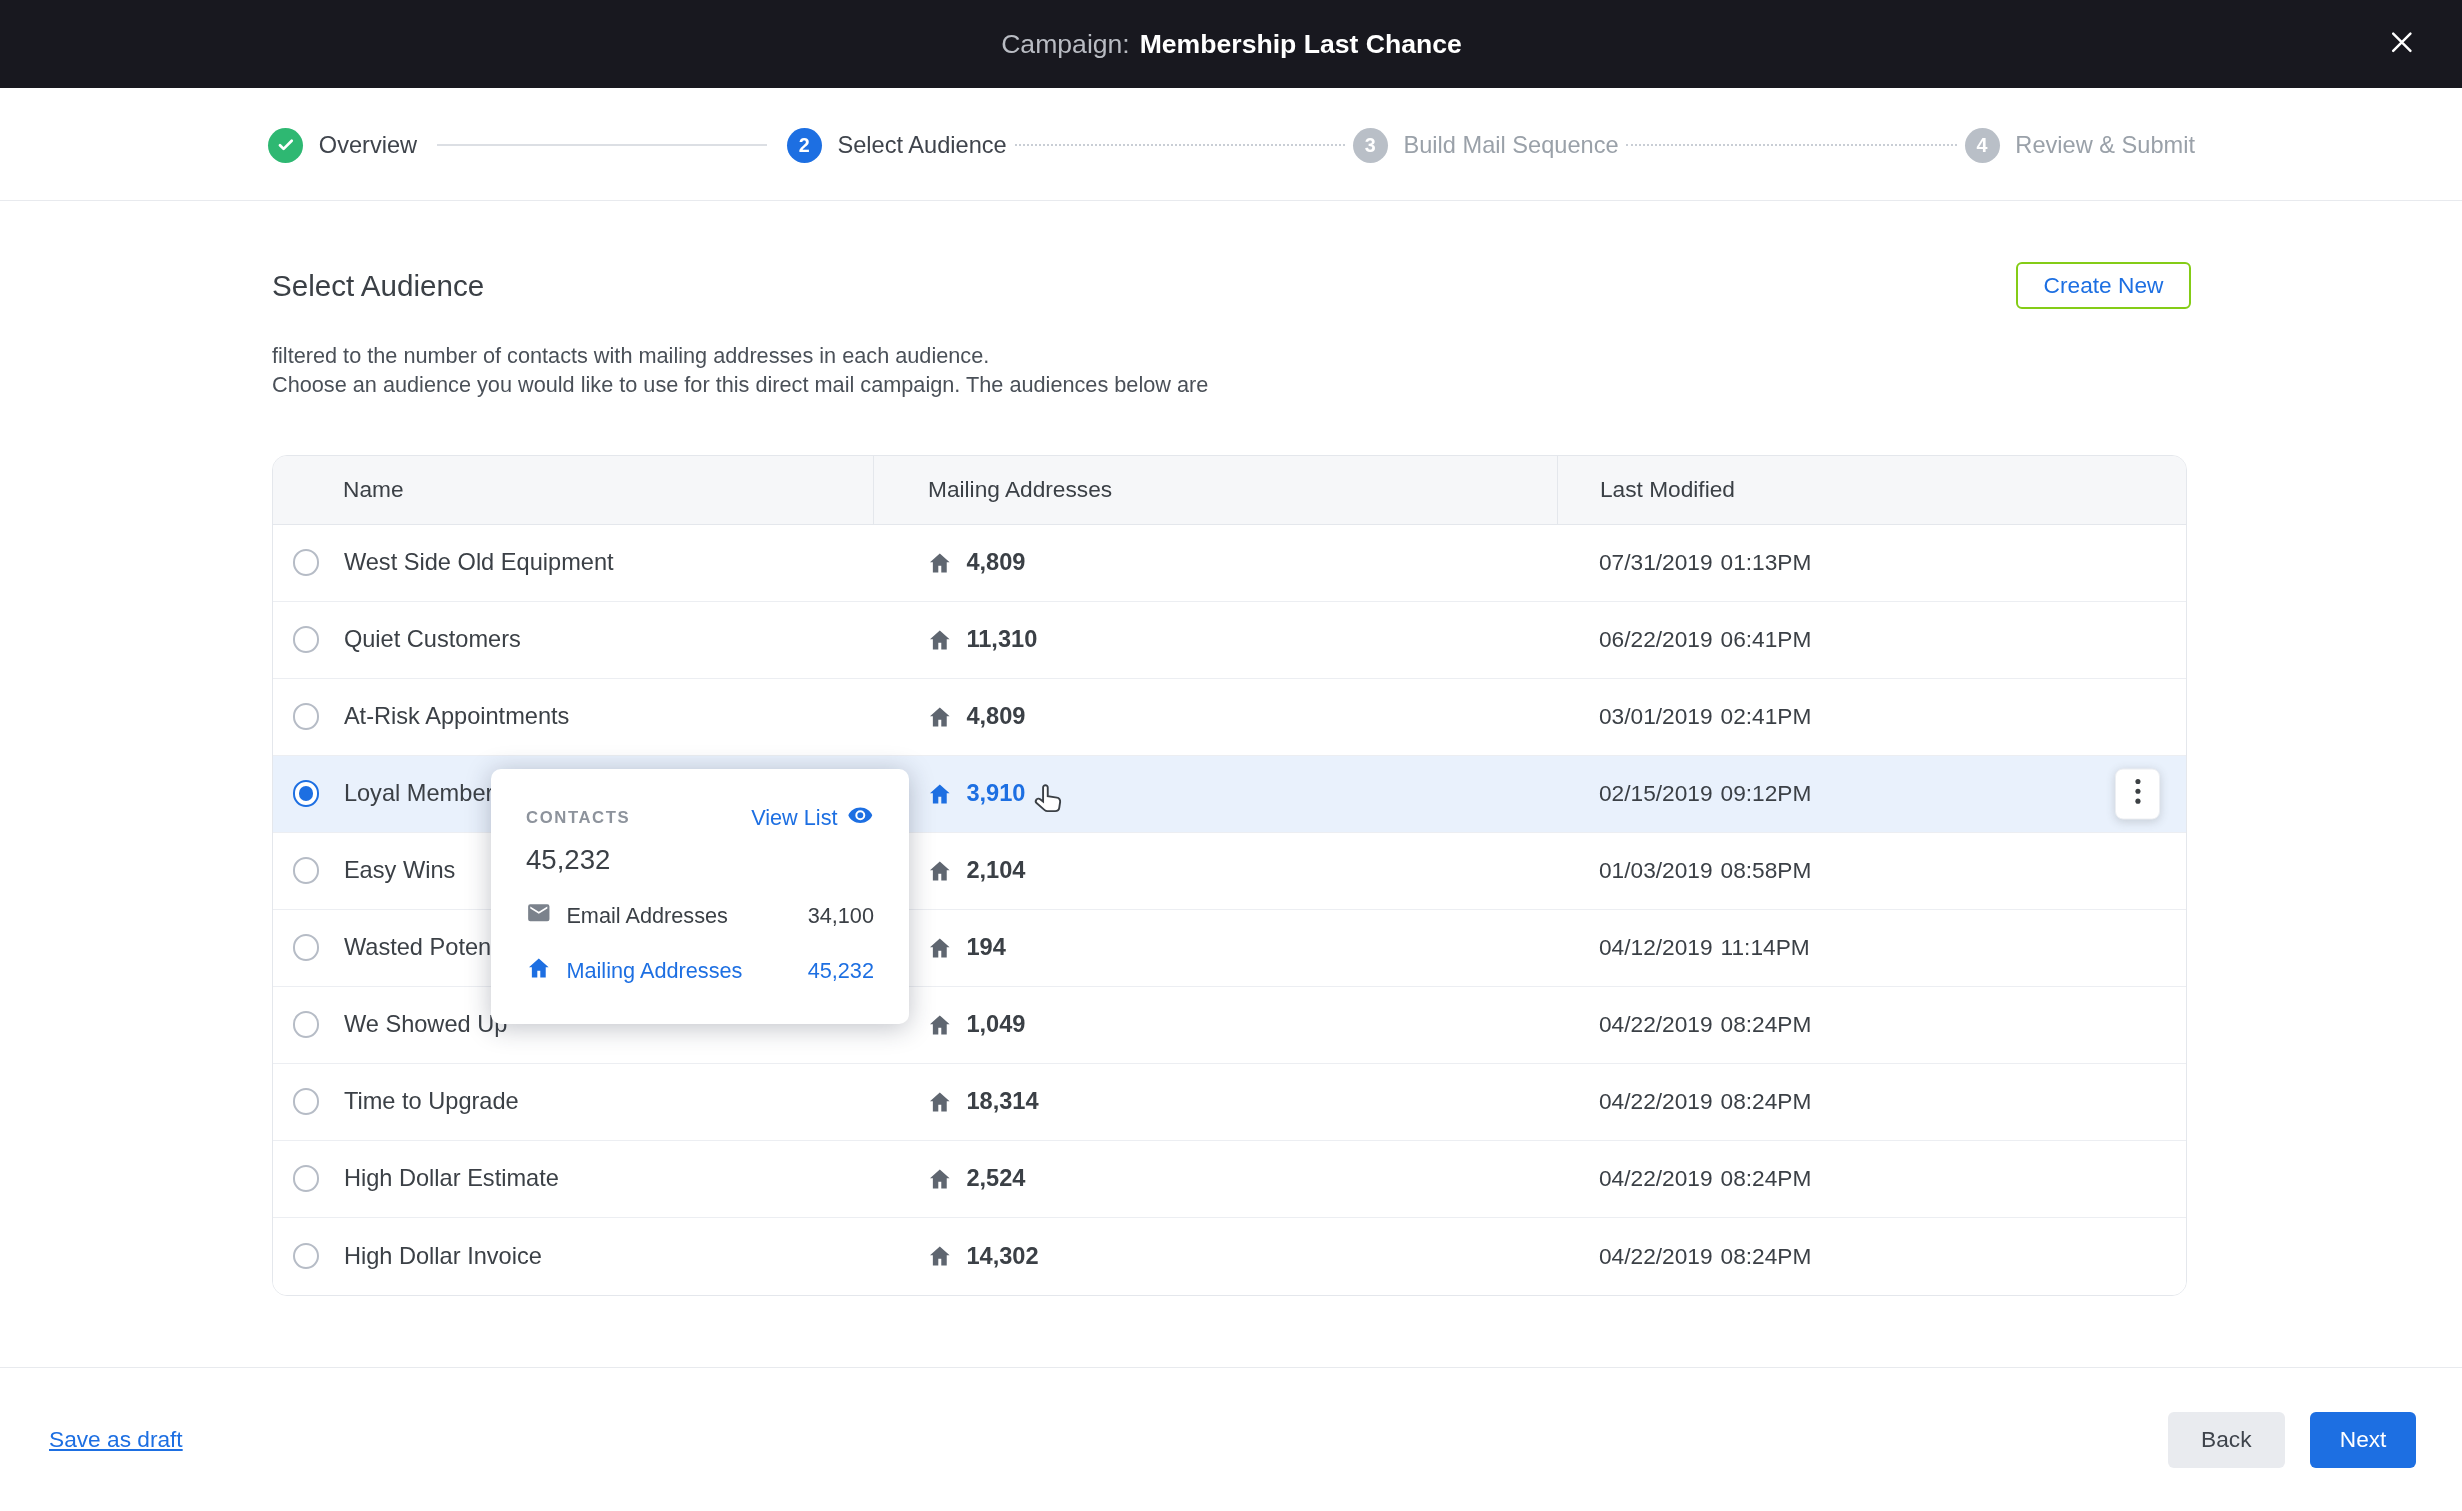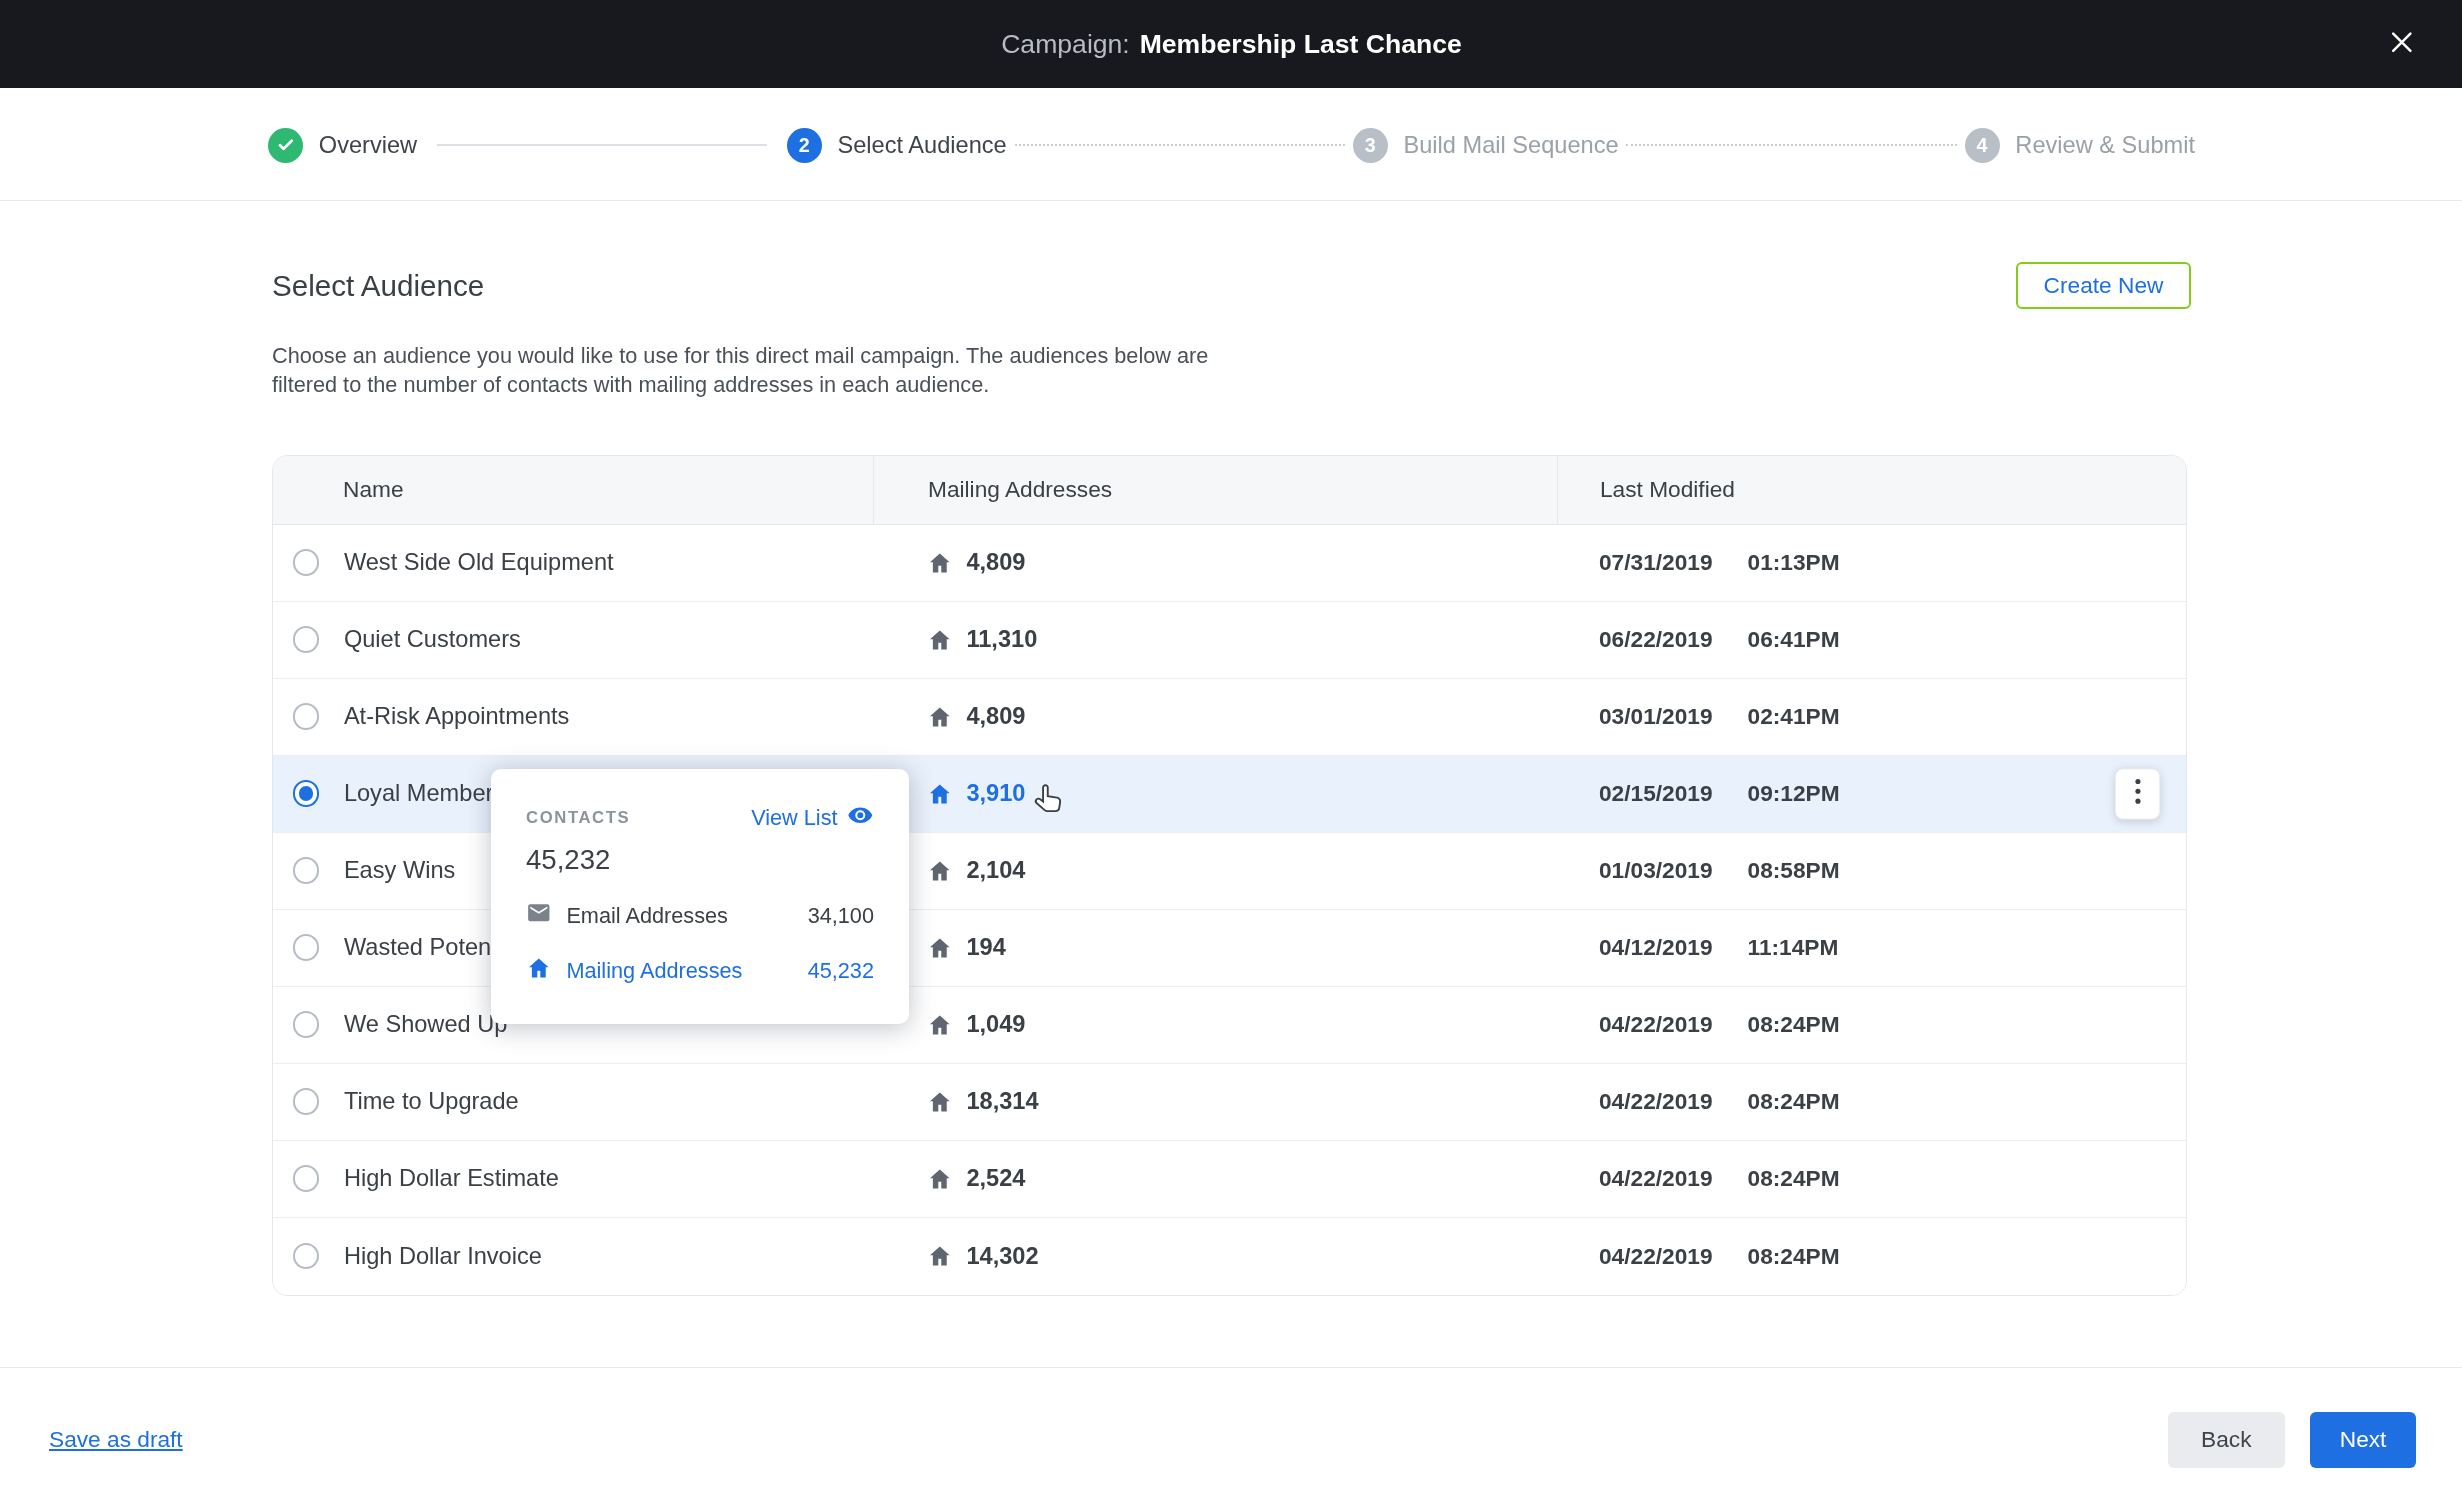--- a/index.html
+++ b/index.html
@@ -89,21 +89,21 @@
   .radio.checked::after {
     content:""; position:absolute; left:3.9px; top:3.9px; right:3.9px; bottom:3.9px;
     border-radius:50%; background:#1d6fe2;
   }
   .nm { font-size:23.6px; color:#3b4046; white-space:nowrap; }
   .c-mail { display:flex; align-items:center; padding-left:54px; gap:13.8px; }
   .house-icon svg { fill:#5f6670; display:block; }
   .trow.selected .house-icon svg { fill:#1d6fe2; }
   .cnt { font-size:23.6px; font-weight:700; color:#3b4046; }
   .trow.selected .cnt { color:#1d6fe2; cursor:pointer; }
-  .c-mod { display:flex; padding-left:42px; gap:35px; font-size:22.7px; color:#3b4046;font-weight:bold; }
+  .c-mod { display:flex; padding-left:42px; gap:8px; font-size:22.7px; color:#3b4046; }
   .kebab {
     position:absolute; right:25.6px; top:50%; transform:translateY(-50%);
     width:45px; height:51px; background:#fff; border:1px solid #eceef2; border-radius:7.9px;
     box-shadow:0 2px 9.9px rgba(60,64,67,.20);
     display:flex; align-items:center; justify-content:center; cursor:pointer;
   }
   
   .popover {
     position:absolute; left:491px; top:769px; width:418px; min-height:224px;
     background:#fff; border-radius:9.9px;
@@ -178,22 +178,22 @@
       <span class="step-label">Review &amp; Submit</span>
     </div>
   </nav>
 
   <main class="content">
     <div class="head-row">
       <h1 class="page-heading">Select Audience</h1>
       <button class="create-btn">Create New</button>
     </div>
     <p class="desc">
+      <span>filtered to the number of contacts with mailing addresses in each audience.</span>
       <span>Choose an audience you would like to use for this direct mail campaign. The audiences below are</span>
-      <span>filtered to the number of contacts with mailing addresses in each audience.</span>
     </p>
 
     <div class="table">
       <div class="thead">
         <div class="th th-name">Name</div>
         <div class="th th-mail">Mailing Addresses</div>
         <div class="th th-mod">Last Modified</div>
       </div>
 
       <div class="trow">

